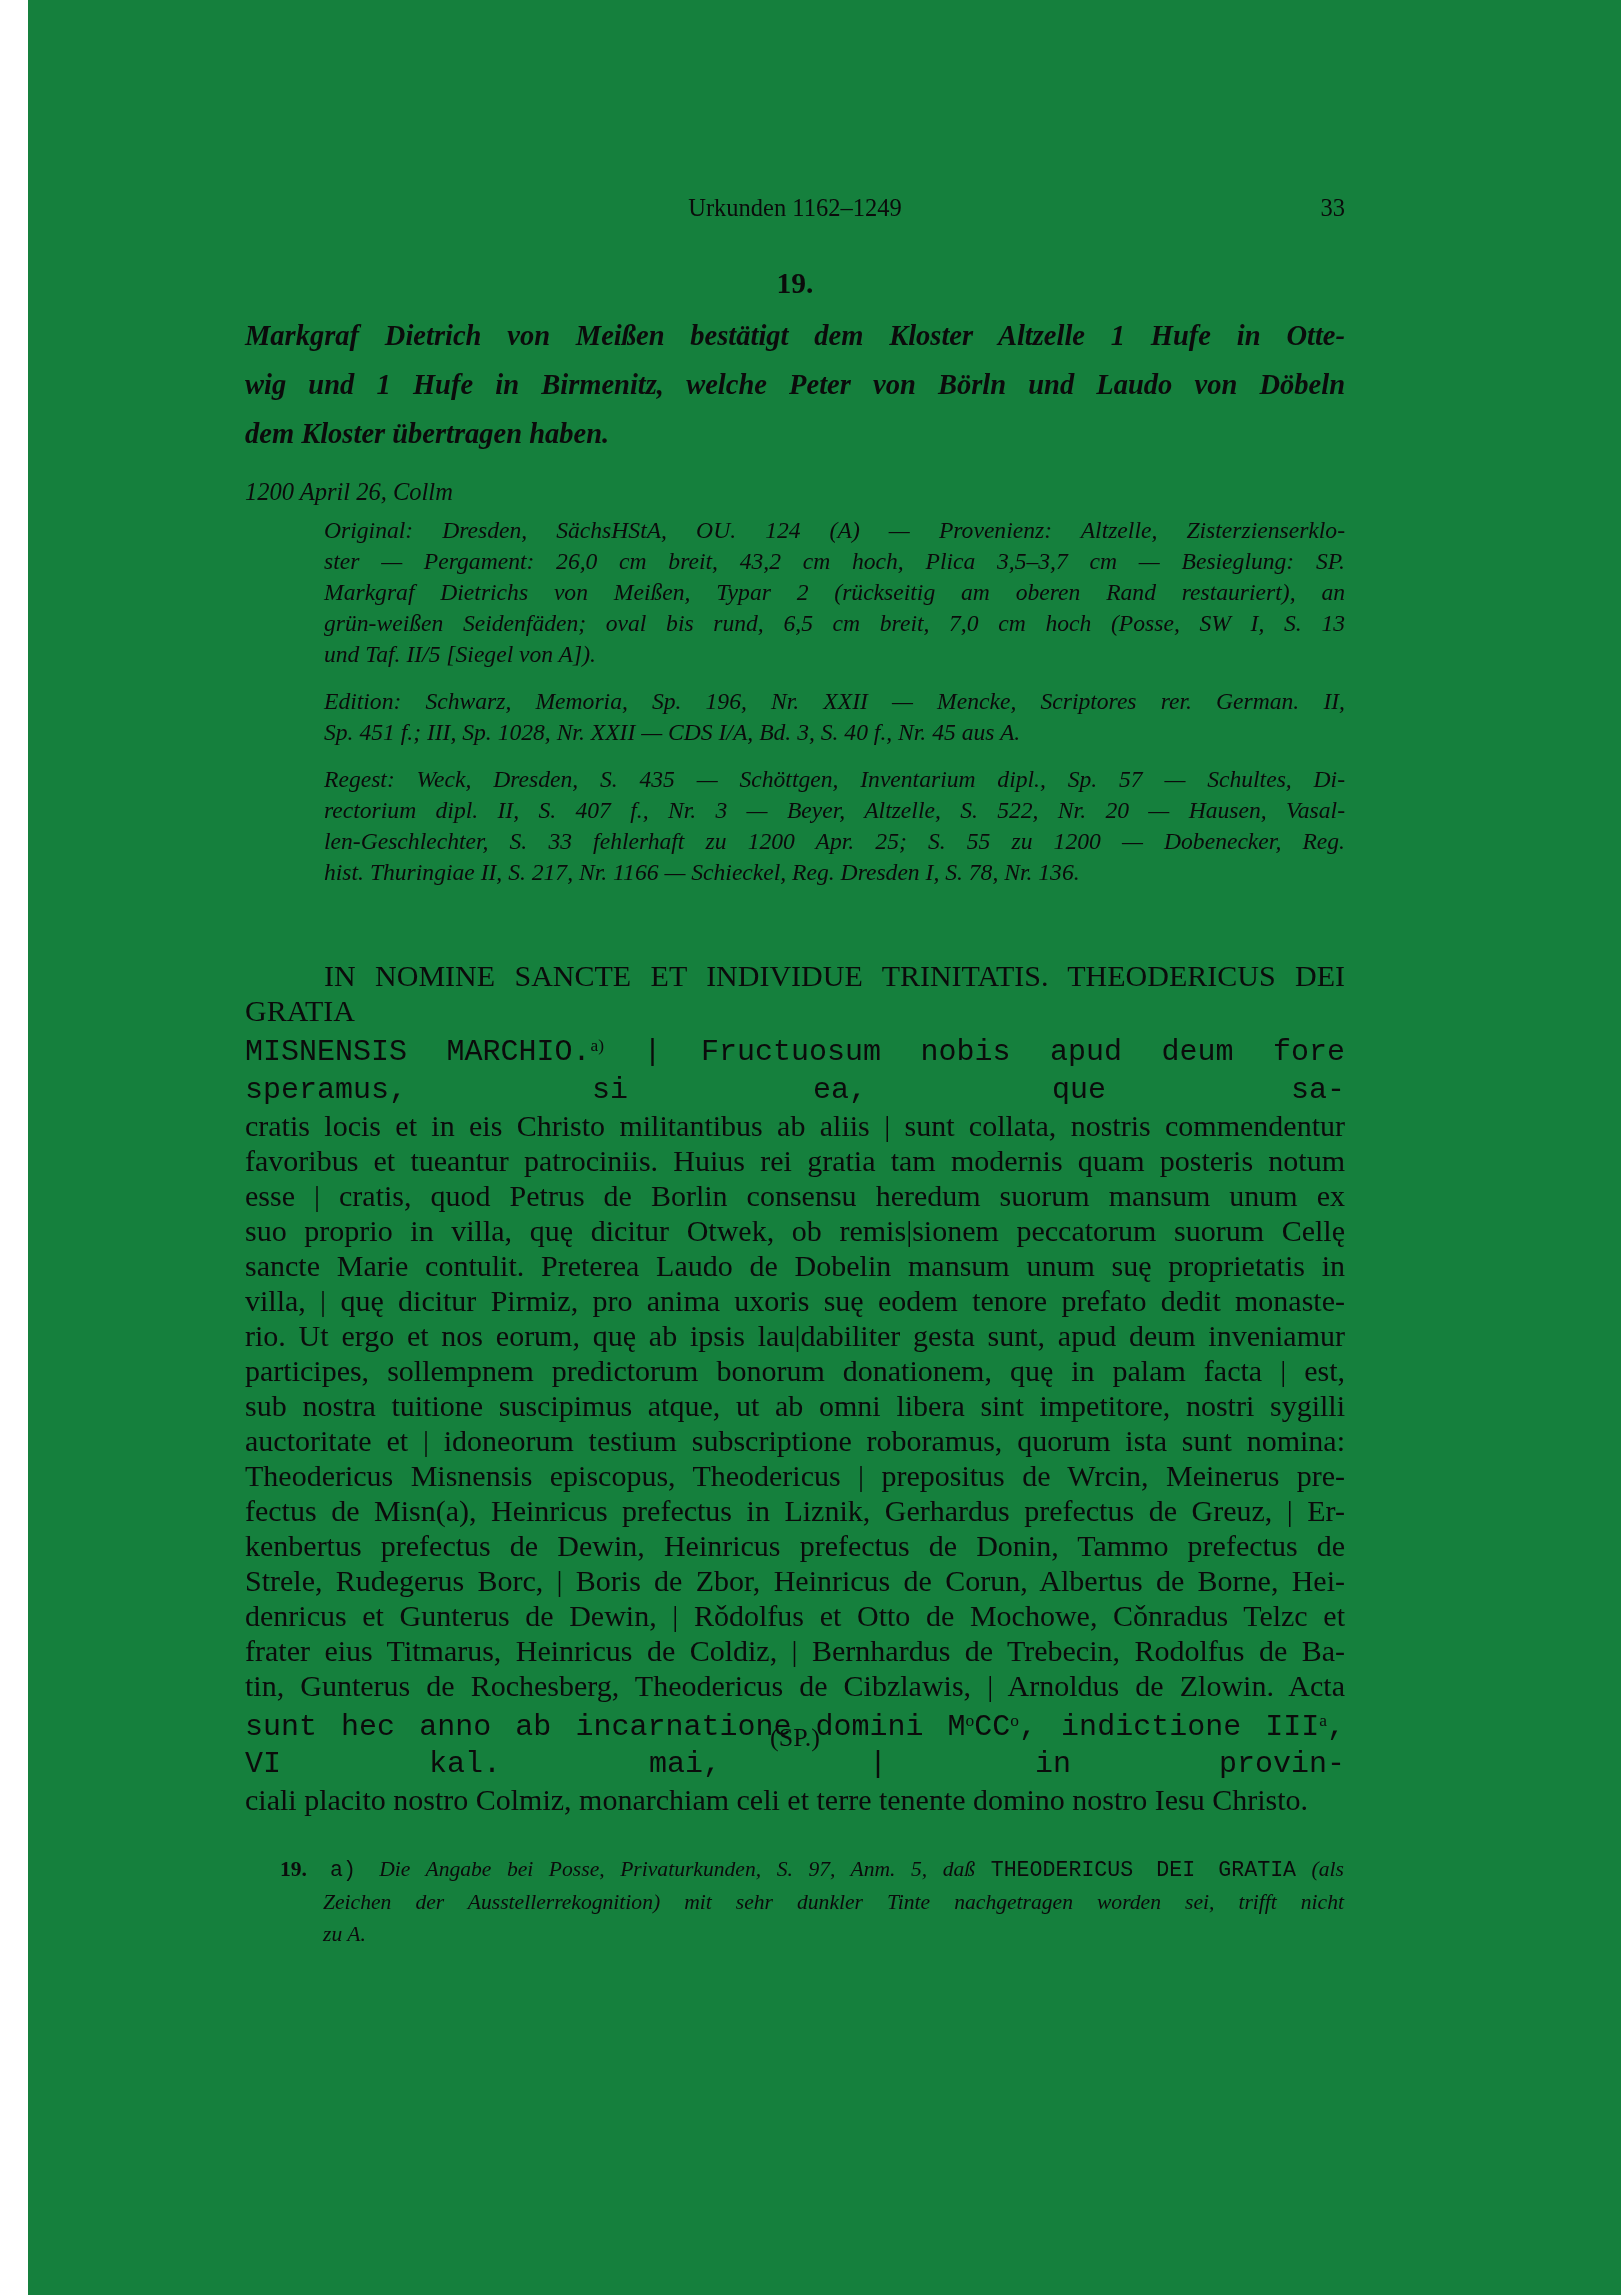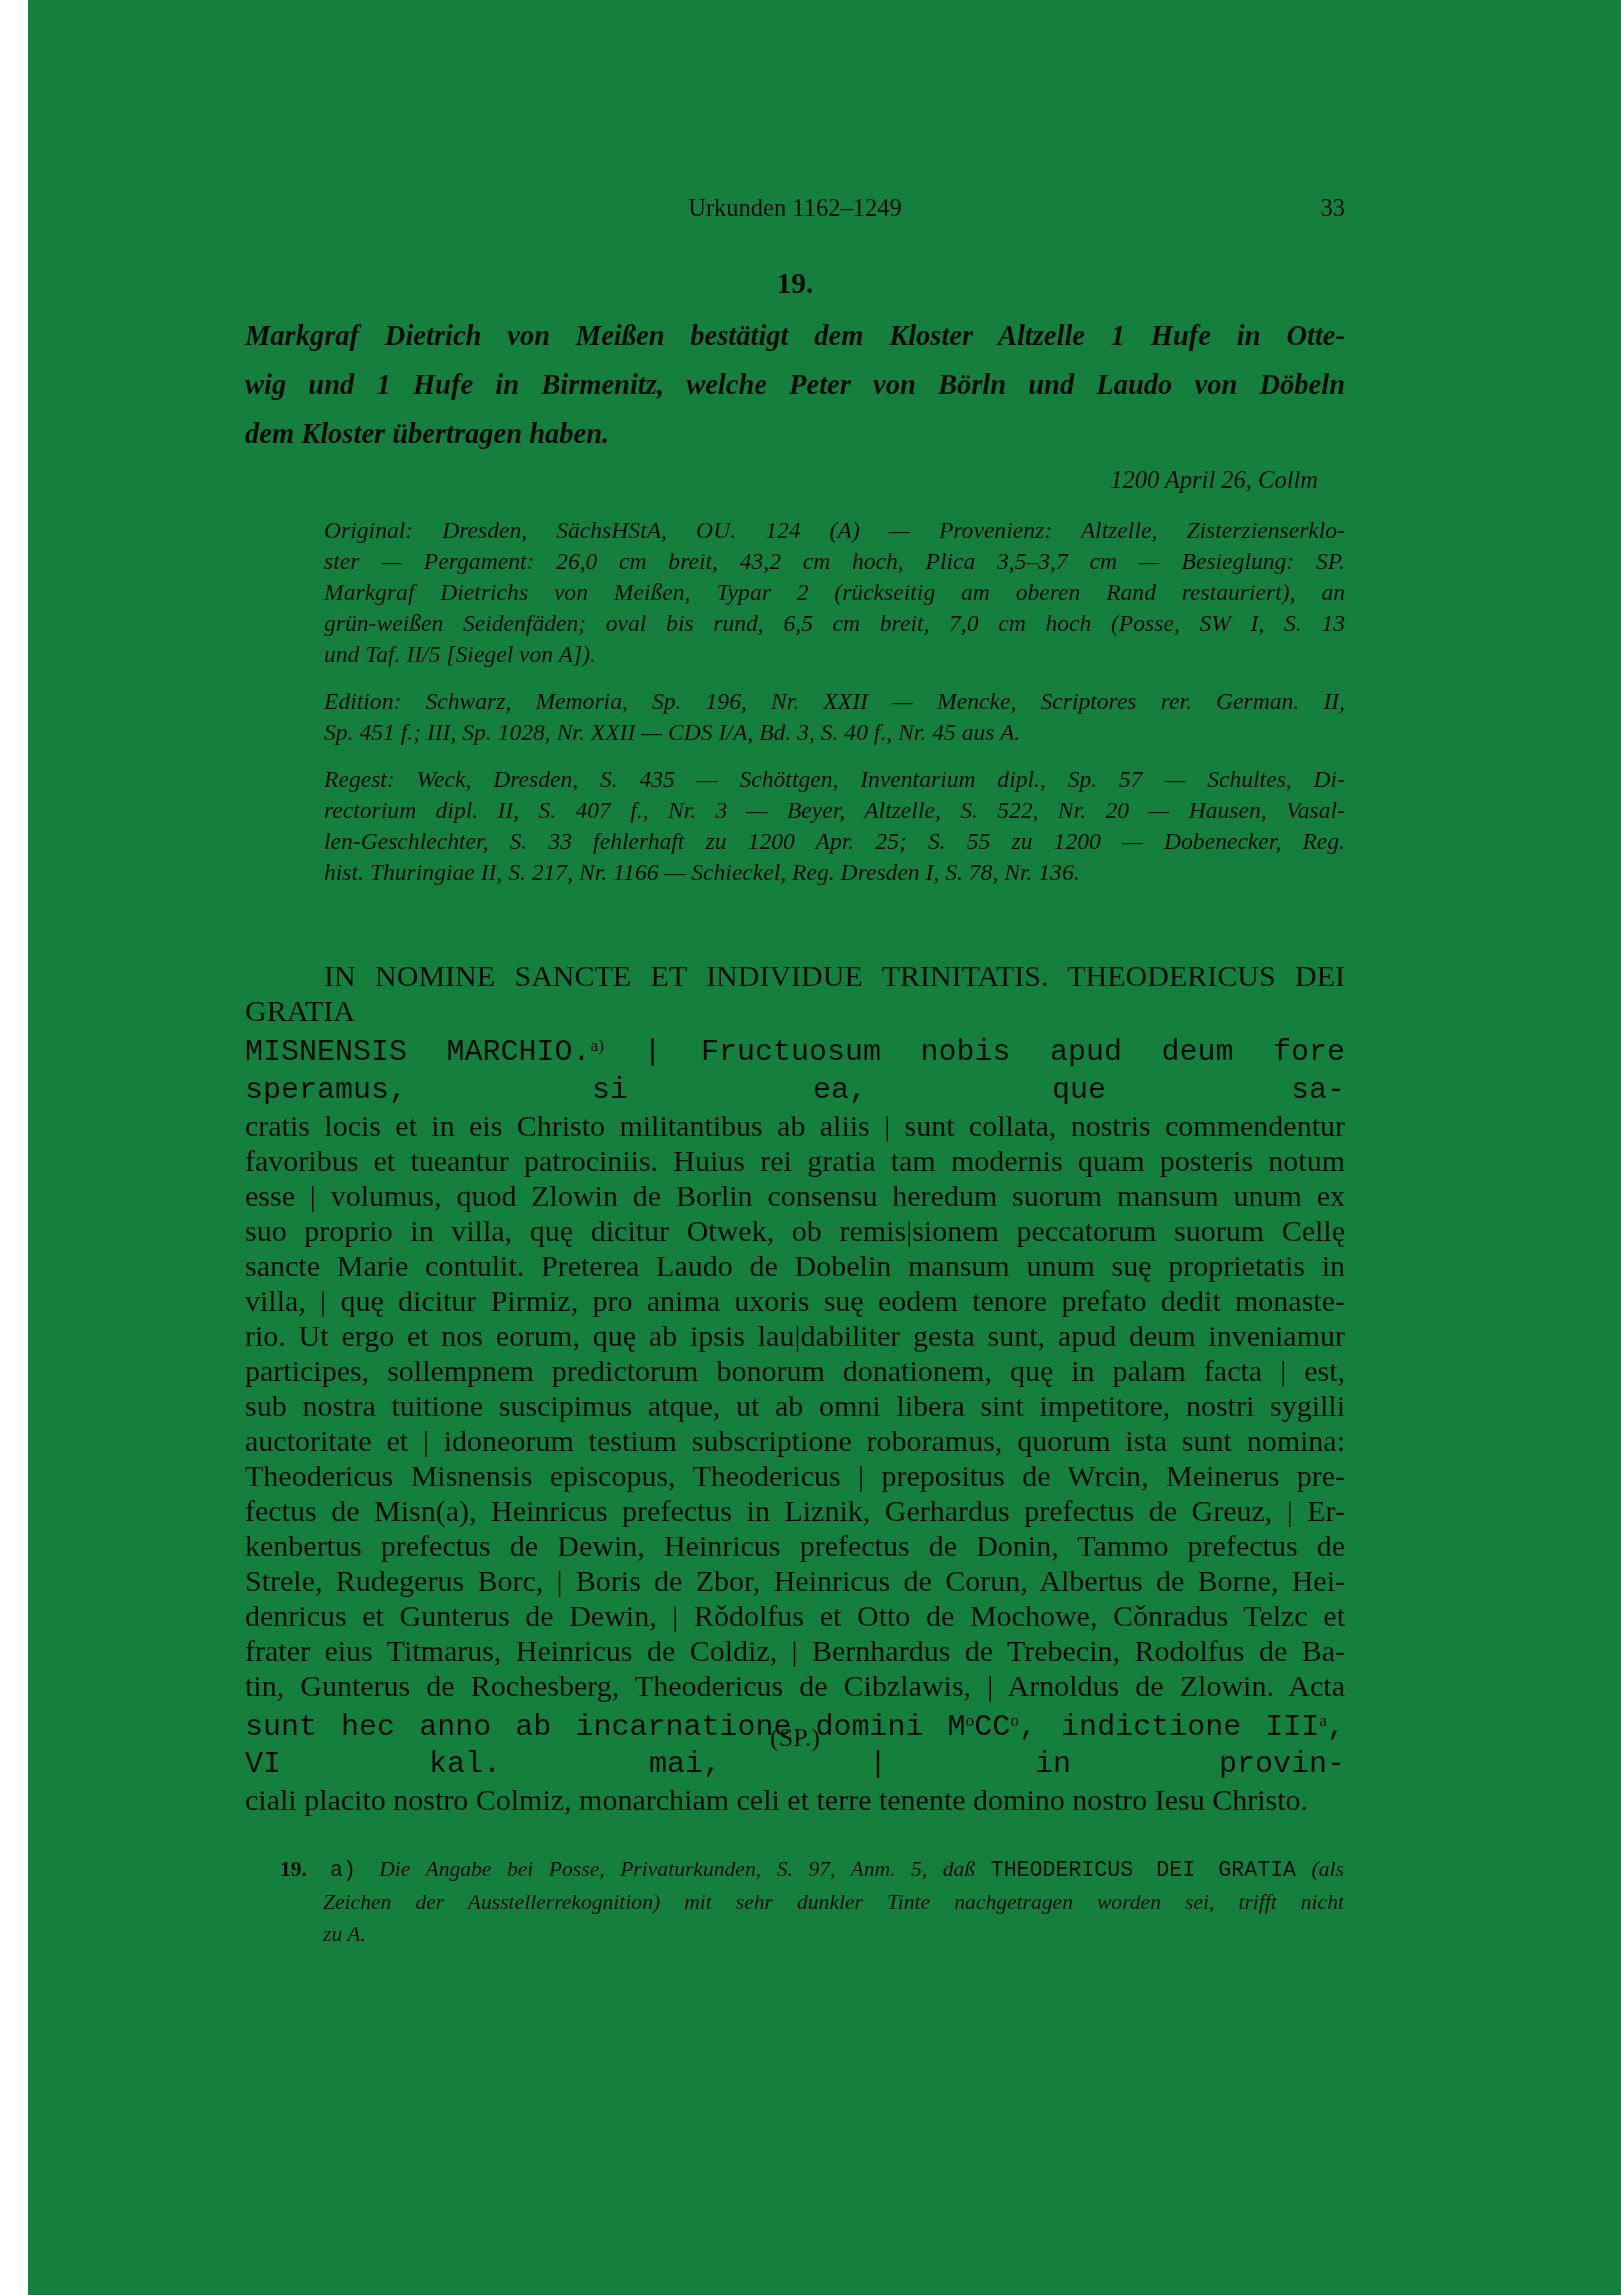--- a/index.html
+++ b/index.html
@@ -48,22 +48,21 @@
   
   .heading {
     top: 311px;
     font-size: 28.5px;
     font-weight: bold;
     font-style: italic;
     line-height: 49px;
   }
   
   .dateline {
-    top: 465px;
-    text-align: right;
+    top: 477px;
     font-style: italic;
     font-size: 24.5px;
     line-height: 29.5px;
     padding-right: 27px;
     box-sizing: border-box;
   }
   
   .meta {
     left: 296px;
     width: 1021px;
@@ -150,21 +149,21 @@
       <div class="line">rectorium dipl. II, S. 407 f., Nr. 3 — Beyer, Altzelle, S. 522, Nr. 20 — Hausen, Vasal-</div>
       <div class="line">len-Geschlechter, S. 33 fehlerhaft zu 1200 Apr. 25; S. 55 zu 1200 — Dobenecker, Reg.</div>
       <div class="line last">hist. Thuringiae II, S. 217, Nr. 1166 — Schieckel, Reg. Dresden I, S. 78, Nr. 136.</div>
     </div>
 
   <div class="block maintext jlines">
       <div class="line">IN NOMINE SANCTE ET INDIVIDUE TRINITATIS. THEODERICUS DEI GRATIA</div>
       <div class="line"><span class="rm">MISNENSIS MARCHIO.</span><span class="sup">a)</span><span class="rm"> | Fructuosum nobis apud deum fore speramus, si ea, que sa-</span></div>
       <div class="line">cratis locis et in eis Christo militantibus ab aliis | sunt collata, nostris commendentur</div>
       <div class="line">favoribus et tueantur patrociniis. Huius rei gratia tam modernis quam posteris notum</div>
-      <div class="line">esse | volumus, quod Zlowin de Borlin consensu heredum suorum mansum unum ex</div>
+      <div class="line">esse | cratis, quod Petrus de Borlin consensu heredum suorum mansum unum ex</div>
       <div class="line">suo proprio in villa, quę dicitur Otwek, ob remis|sionem peccatorum suorum Cellę</div>
       <div class="line">sancte Marie contulit. Preterea Laudo de Dobelin mansum unum suę proprietatis in</div>
       <div class="line">villa, | quę dicitur Pirmiz, pro anima uxoris suę eodem tenore prefato dedit monaste-</div>
       <div class="line">rio. Ut ergo et nos eorum, quę ab ipsis lau|dabiliter gesta sunt, apud deum inveniamur</div>
       <div class="line">participes, sollempnem predictorum bonorum donationem, quę in palam facta | est,</div>
       <div class="line">sub nostra tuitione suscipimus atque, ut ab omni libera sint impetitore, nostri sygilli</div>
       <div class="line">auctoritate et | idoneorum testium subscriptione roboramus, quorum ista sunt nomina:</div>
       <div class="line">Theodericus Misnensis episcopus, Theodericus | prepositus de Wrcin, Meinerus pre-</div>
       <div class="line">fectus de Misn(a), Heinricus prefectus in Liznik, Gerhardus prefectus de Greuz, | Er-</div>
       <div class="line">kenbertus prefectus de Dewin, Heinricus prefectus de Donin, Tammo prefectus de</div>

